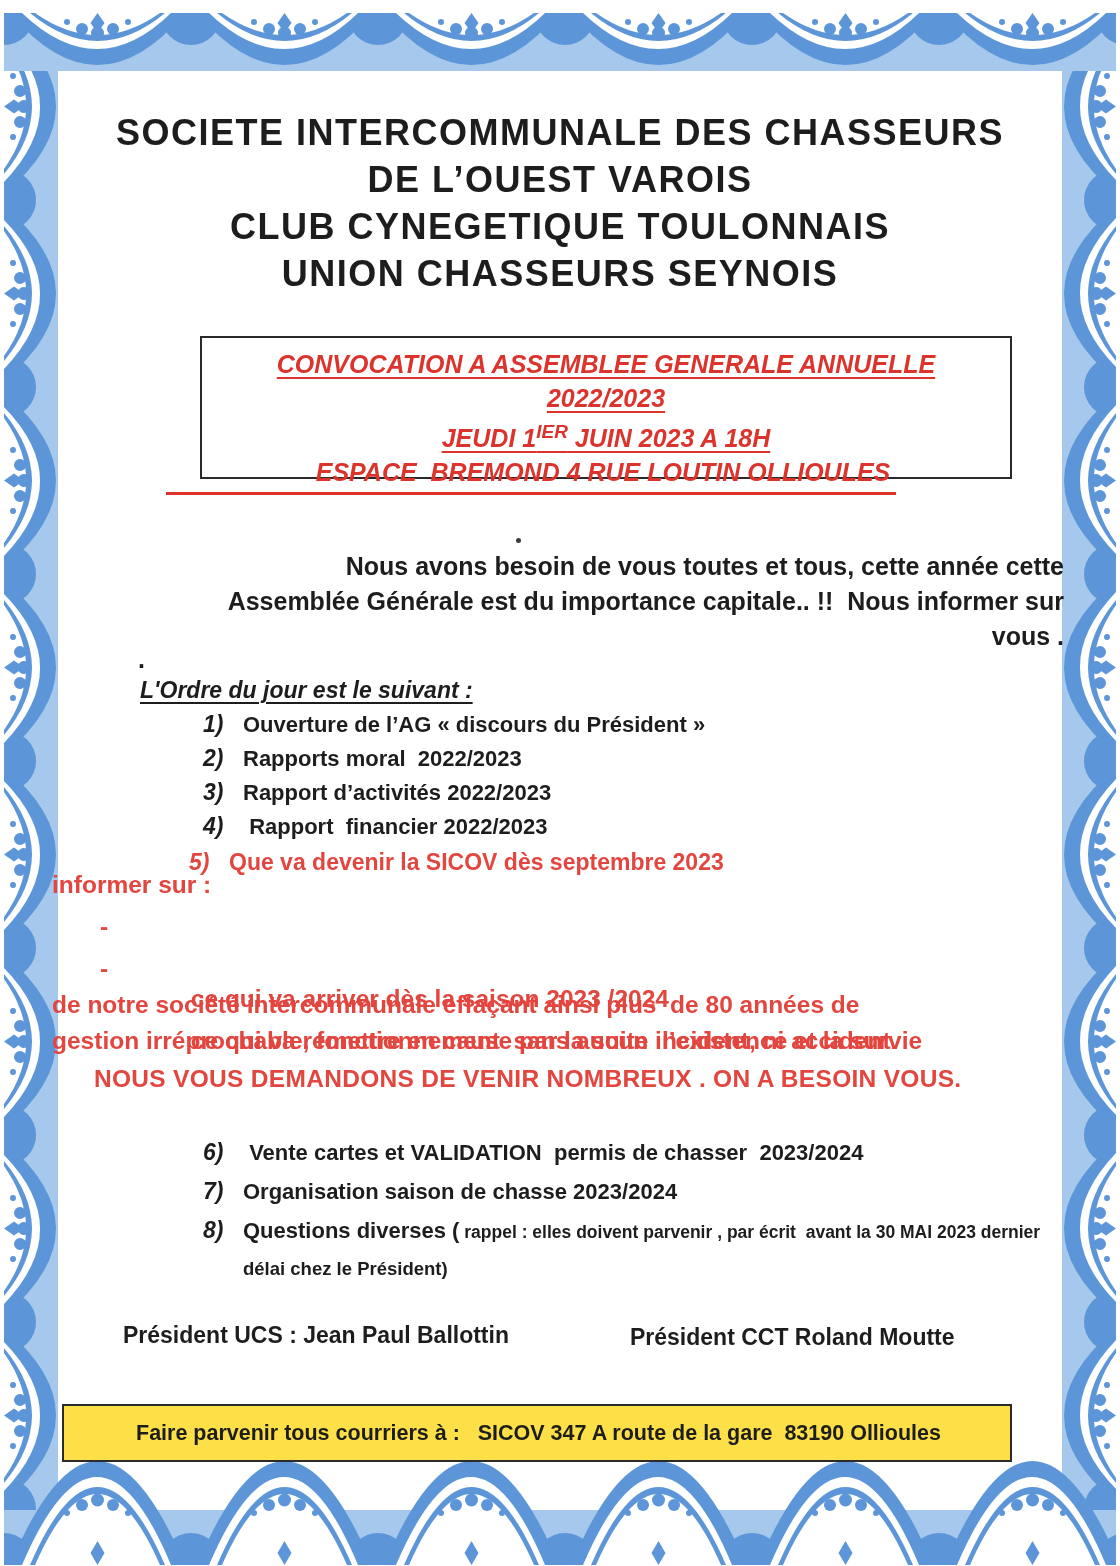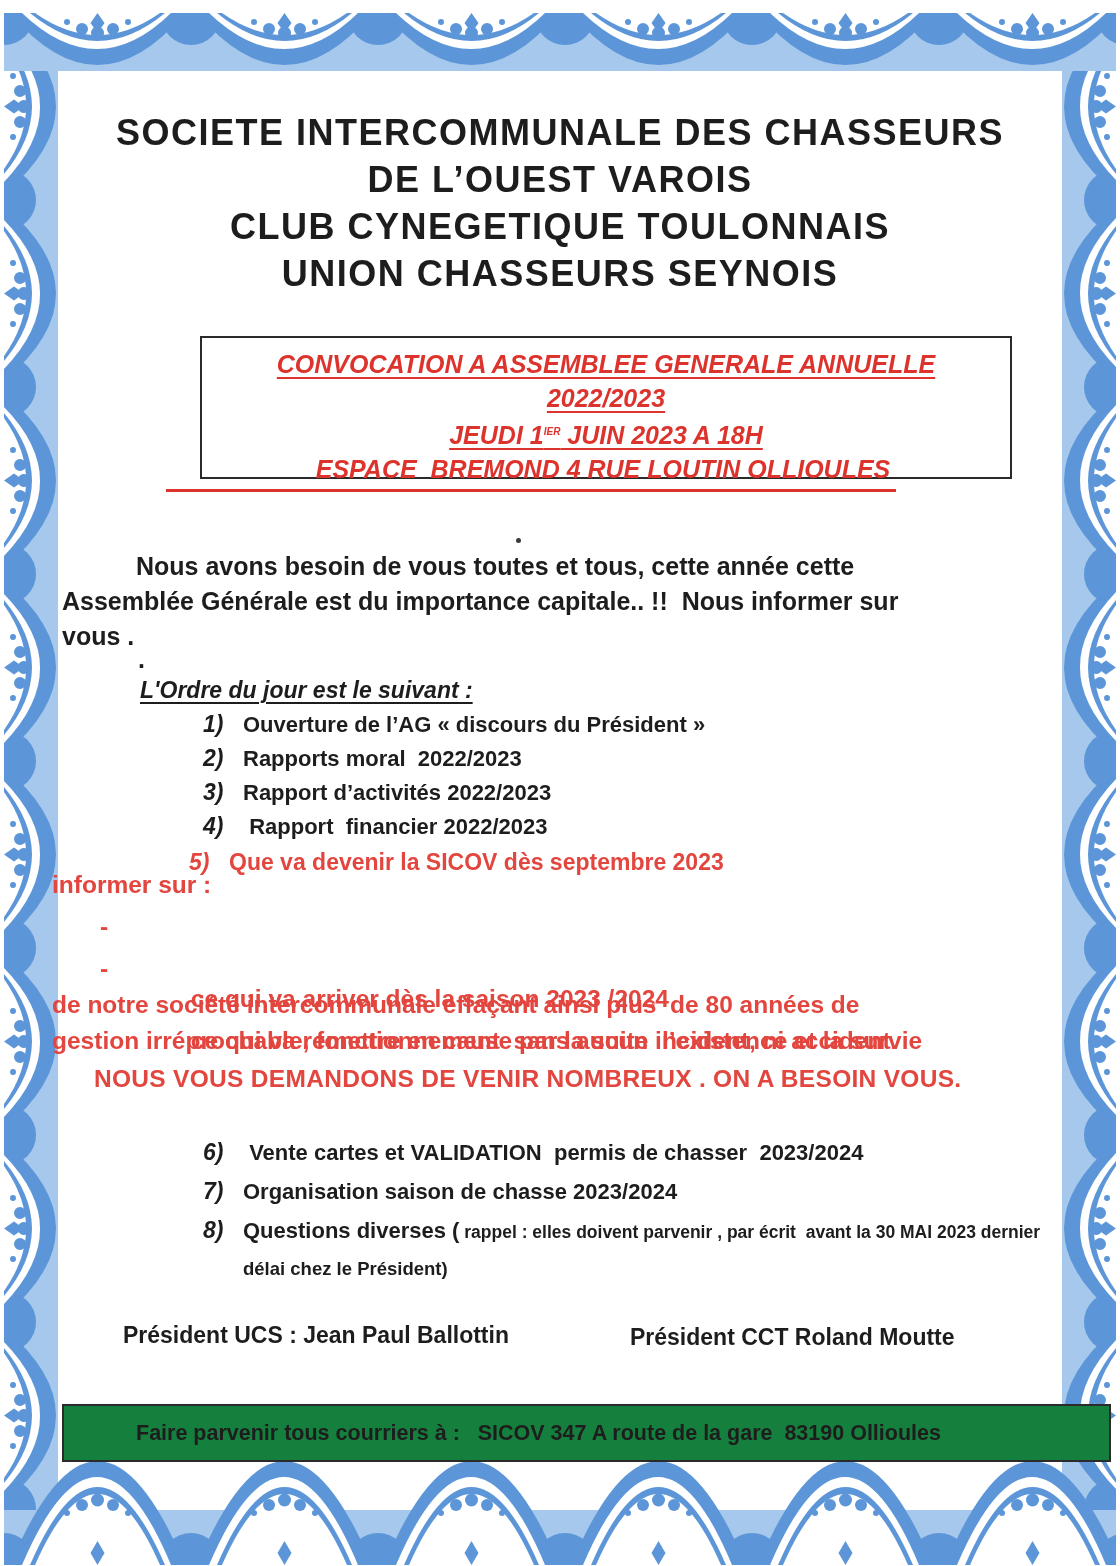--- a/index.html
+++ b/index.html
@@ -17,34 +17,34 @@
   
   .border-strip{position:absolute;display:block;}
   .strip-top{top:4px;left:4px;}
   .strip-bottom{bottom:10px;left:4px;}
   .strip-left{top:4px;left:4px;}
   .strip-right{top:4px;right:4px;}
   .db{fill:var(--blue-dark);}
   .lb{fill:var(--blue-light);}
   .wh{fill:#ffffff;}
   
-  .prewrap{white-space:pre-wrap;}
+  .prewrap{white-space:pre-wrap;text-align:right;}
   .title-block{
     position:absolute;top:100px;left:70px;right:70px;text-align:center;
     font-weight:bold;font-size:36px;line-height:47px;letter-spacing:1.5px;color:var(--ink);
   }
   .conv-box{
     position:absolute;left:200px;top:327px;width:812px;height:143px;
     border:2px solid #2a2a2a;background:#fff;box-sizing:border-box;
     text-align:center;color:var(--red-box);
     font-style:italic;font-weight:bold;font-size:25px;line-height:34px;padding-top:9px;
   }
   .conv-line{white-space:pre-wrap;}
   .conv-line .u{text-decoration:underline;text-decoration-thickness:2px;text-underline-offset:4px;}
-  .conv-sup{font-size:10px;vertical-align:super;}
+  .conv-sup{font-size:19px;vertical-align:super;}
   .conv-line4 .u4{
     display:inline-block;border-bottom:3px solid var(--red-box);
     padding:0 6px 3px 150px;margin-left:-150px;white-space:pre-wrap;
   }
   .intro{
     position:absolute;left:62px;top:540px;width:1002px;
     font-weight:bold;font-size:25px;line-height:35px;color:var(--ink);
   }
   .intro-indent{padding-left:74px;}
   .tiny-dot{position:absolute;left:516px;top:529px;width:5px;height:5px;background:#3a3a3a;border-radius:50%;}
@@ -69,22 +69,22 @@
     color:var(--red-body);font-weight:bold;font-size:24.5px;
   }
   .u-line{height:36px;line-height:36px;white-space:pre-wrap;}
   .u-bullet{position:relative;padding-left:98px;margin-top:6px;}
   .u-dash{position:absolute;left:48px;top:0;}
   .u-cta{padding-left:42px;margin-top:2px;letter-spacing:0.3px;}
   .sig{position:absolute;font-weight:bold;font-size:23px;color:var(--ink);white-space:pre-wrap;}
   .sig-left{left:123px;top:1313px;}
   .sig-right{left:630px;top:1315px;}
   .footer-box{
-    position:absolute;left:62px;top:1395px;width:1049px;height:58px;
-    border:2px solid #2b2b2b;box-sizing:border-box;background:#15803d;
+    position:absolute;left:62px;top:1395px;width:950px;height:58px;
+    border:2px solid #2b2b2b;box-sizing:border-box;background:#fde047;
     font-weight:bold;font-size:21.5px;color:var(--ink);
     padding:15px 0 0 72px;white-space:pre-wrap;
   }
 </style>
 </head>
 <body>
 
 <div class="page">
 
   <svg class="border-strip strip-left" width="54" height="1550" viewBox="0 0 54 1550">

